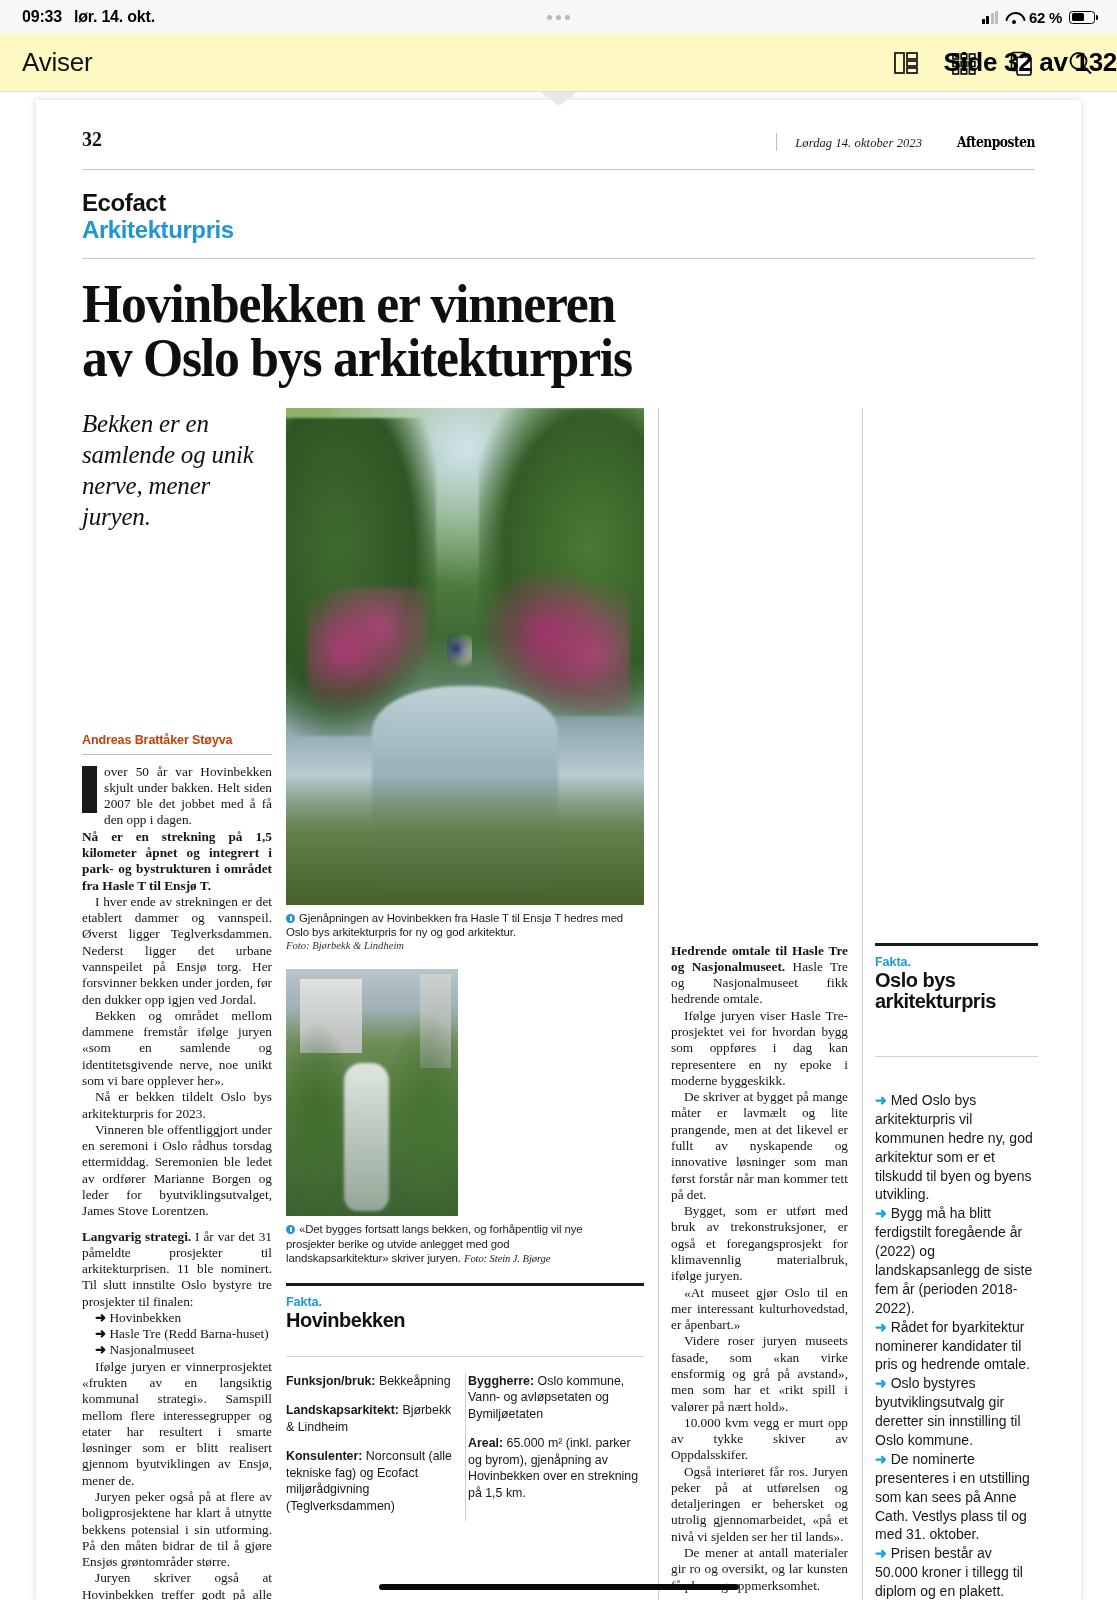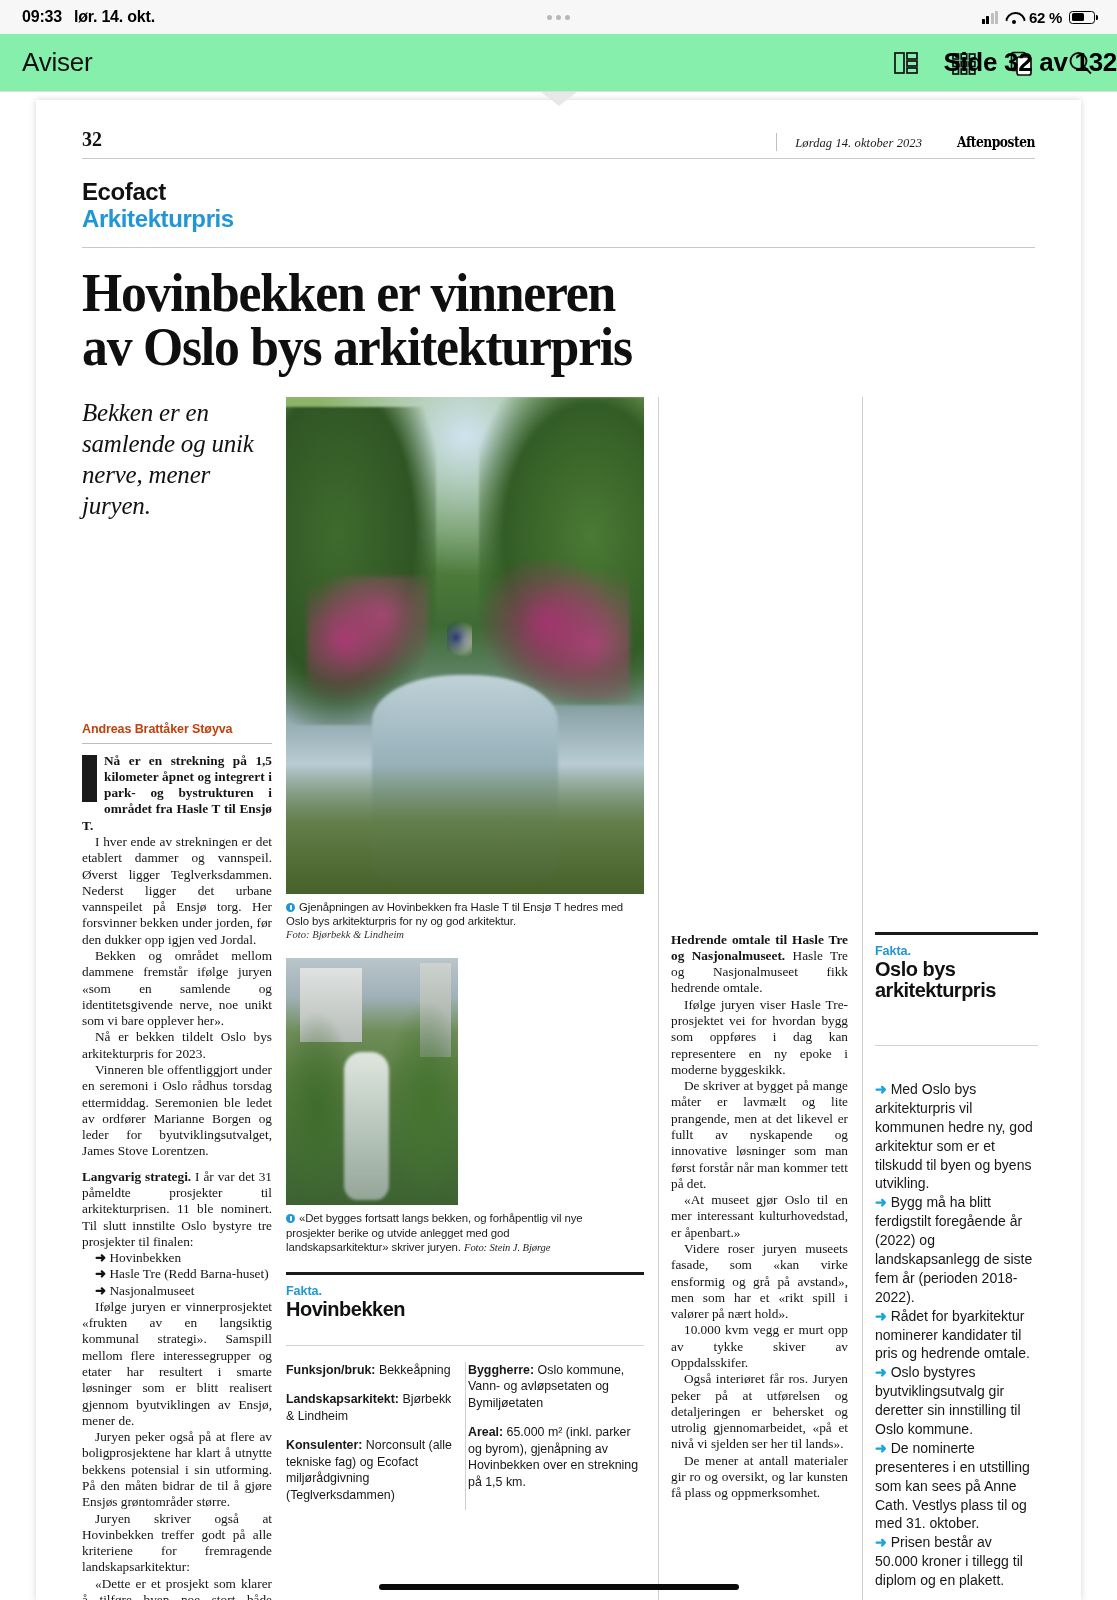--- a/index.html
+++ b/index.html
@@ -57,21 +57,21 @@
   }
   .batt i { display: block; height: 100%; width: 62%; background: #000; border-radius: 1.5px; }
   .batt::after {
     content: ""; position: absolute; right: -3.6px; top: 3.6px;
     width: 2px; height: 4.5px; background: #000; border-radius: 0 1.5px 1.5px 0;
   }
 
   
   .navbar {
     height: 58px; width: 100%;
-    background: #86efac;
+    background: #fef9c3;
     display: flex; align-items: center;
     padding: 0 22px; position: relative;
     border-bottom: 1px solid #dcdcdc;
   }
   .nav-back {
     font-size: 26px; font-weight: 400; color: #111; letter-spacing: -0.2px;
   }
   .nav-title {
     position: absolute; left: 0; right: 0;
     text-align: right; font-size: 26px; font-weight: 700; color: #000;
@@ -104,21 +104,21 @@
     overflow: hidden;
   }
   .edge-l, .edge-r {
     position: absolute; top: 8px; bottom: 0; width: 36px; background: #ffffff;
   }
   .edge-l { left: 0; } .edge-r { right: 0; }
 
   
   .paper-head {
     display: flex; align-items: flex-end;
-    padding-bottom: 7px;
+    padding-bottom: 18px;
     border-bottom: 1px solid #c9c9c9;
   }
   .folio { font-size: 20px; font-weight: 700; color: #111; font-family: "Liberation Serif", serif; }
   .paper-head-right {
     margin-left: auto; display: flex; align-items: baseline; gap: 18px;
     padding-left: 18px; border-left: 1px solid #c0c0c0;
   }
   .issue-date {
     font-family: "Liberation Serif", serif; font-style: italic;
     font-size: 12.5px; color: #1a1a1a; letter-spacing: 0.1px;
@@ -419,21 +419,21 @@
 
     <div class="main-grid">
 
       <div>
         <div class="standfirst">Bekken er en samlende og unik nerve, mener juryen.</div>
         <div class="byline">Andreas Brattåker Støyva</div>
         <div class="byline-rule"></div>
 
         <div class="body-col" style="margin-top:9px;">
           <p class="lead">
-            <span class="dropcap-bar"></span>
+            <span class="dropcap-bar"></span><span>over 50 år var Hovinbekken skjult under bakken. Helt siden 2007 ble det jobbet med å få den opp i dagen.</span>
           </p>
           <p class="noind"><b>Nå er en strekning på 1,5 kilometer åpnet og integrert i park- og bystrukturen i området fra Hasle T til Ensjø T.</b></p>
           <p>I hver ende av strekningen er det etablert dammer og vannspeil. Øverst ligger Teglverksdammen. Nederst ligger det urbane vannspeilet på Ensjø torg. Her forsvinner bekken under jorden, før den dukker opp igjen ved Jordal.</p>
           <p>Bekken og området mellom dammene fremstår ifølge juryen «som en samlende og identitetsgivende nerve, noe unikt som vi bare opplever her».</p>
           <p>Nå er bekken tildelt Oslo bys arkitekturpris for 2023.</p>
           <p>Vinneren ble offentliggjort under en seremoni i Oslo rådhus torsdag ettermiddag. Seremonien ble ledet av ordfører Marianne Borgen og leder for byutviklingsutvalget, James Stove Lorentzen.</p>
           <p class="noind" style="margin-top:9px;">
             <b>Langvarig strategi.</b><span> I år var det 31 påmeldte prosjekter til arkitekturprisen. 11 ble nominert. Til slutt innstilte Oslo bystyre tre prosjekter til finalen:</span>
           </p>
           <p class="arrow-item"><span class="arw">➜</span> <span>Hovinbekken</span></p>
@@ -502,20 +502,21 @@
           </div>
         </div>
       </div>
 
       <div class="col3">
         <div style="height:535px"></div>
         <div class="body-col">
           <p class="noind"><b>Hedrende omtale til Hasle Tre og Nasjonalmuseet.</b><span> Hasle Tre og Nasjonalmuseet fikk hedrende omtale.</span></p>
           <p>Ifølge juryen viser Hasle Tre-prosjektet vei for hvordan bygg som oppføres i dag kan representere en ny epoke i moderne byggeskikk.</p>
           <p>De skriver at bygget på mange måter er lavmælt og lite prangende, men at det likevel er fullt av nyskapende og innovative løsninger som man først forstår når man kommer tett på det.</p>
+          <p>Bygget, som er utført med bruk av trekonstruksjoner, er også et foregangsprosjekt for klimavennlig materialbruk, ifølge juryen.</p>
           <p>«At museet gjør Oslo til en mer interessant kulturhovedstad, er åpenbart.»</p>
           <p>Videre roser juryen museets fasade, som «kan virke ensformig og grå på avstand», men som har et «rikt spill i valører på nært hold».</p>
           <p>10.000 kvm vegg er murt opp av tykke skiver av Oppdalsskifer.</p>
           <p>Også interiøret får ros. Juryen peker på at utførelsen og detaljeringen er behersket og utrolig gjennomarbeidet, «på et nivå vi sjelden ser her til lands».</p>
           <p>De mener at antall materialer gir ro og oversikt, og lar kunsten få plass og oppmerksomhet.</p>
         </div>
       </div>
 
       <div class="col4">
         <div style="height:535px"></div>

